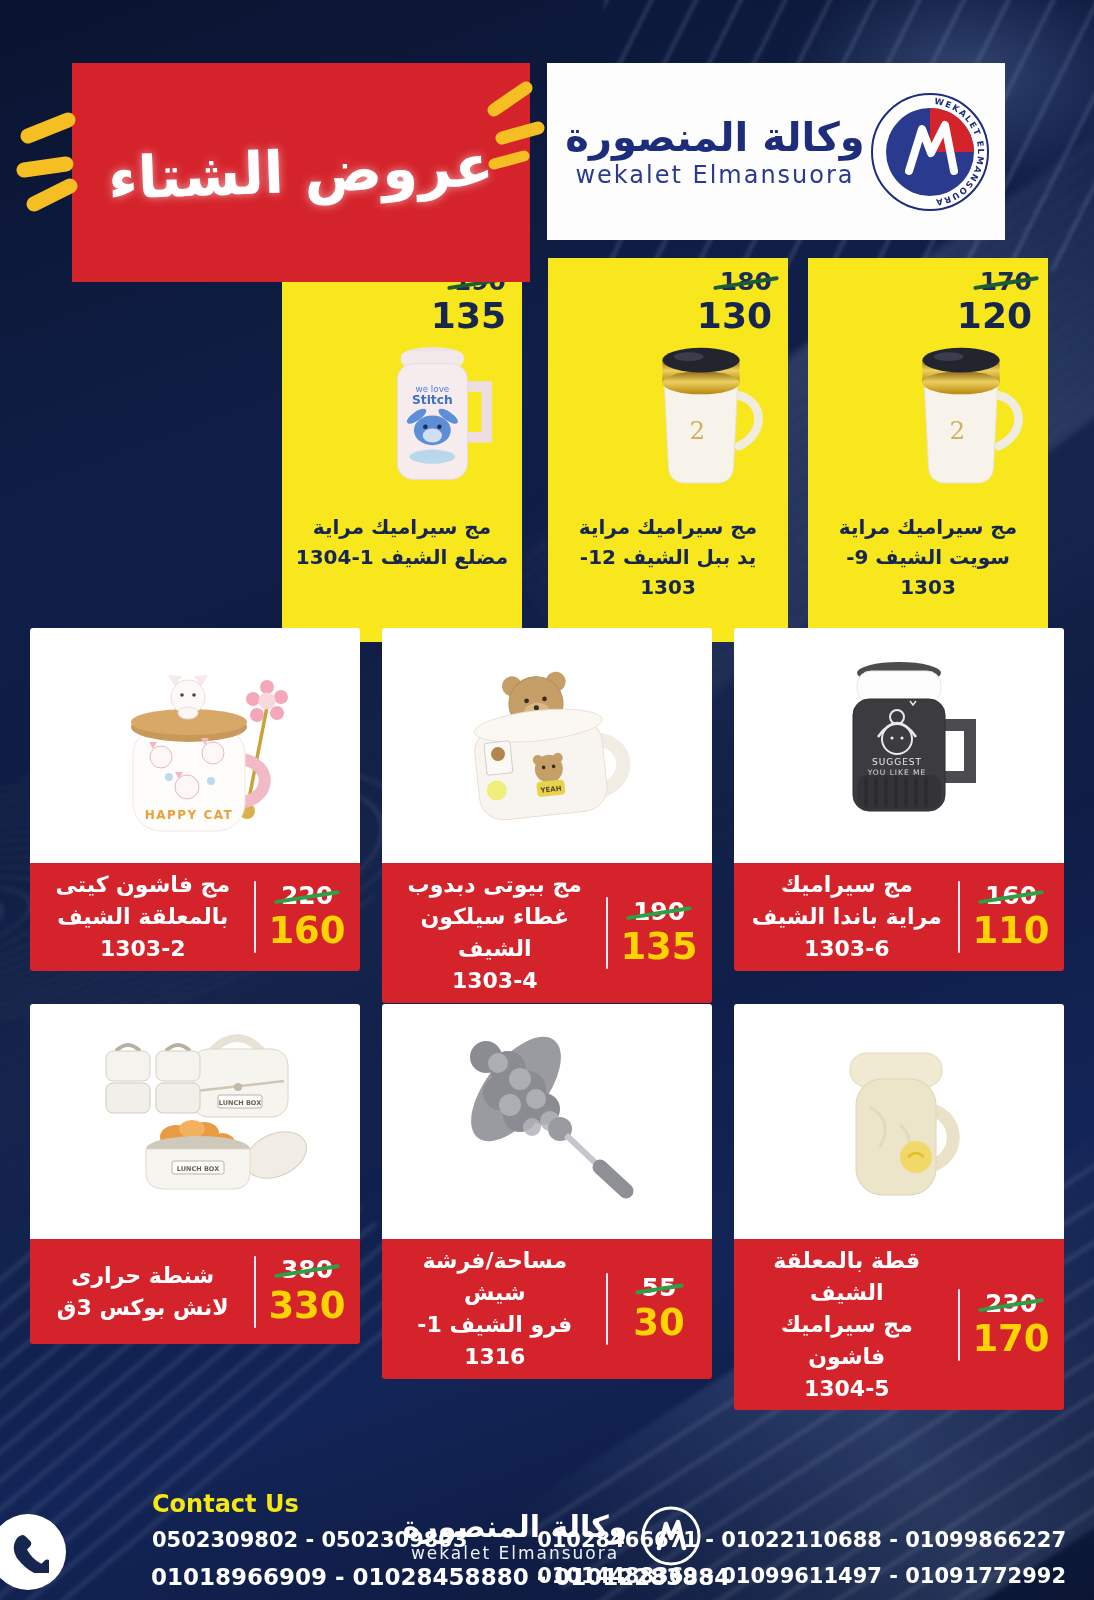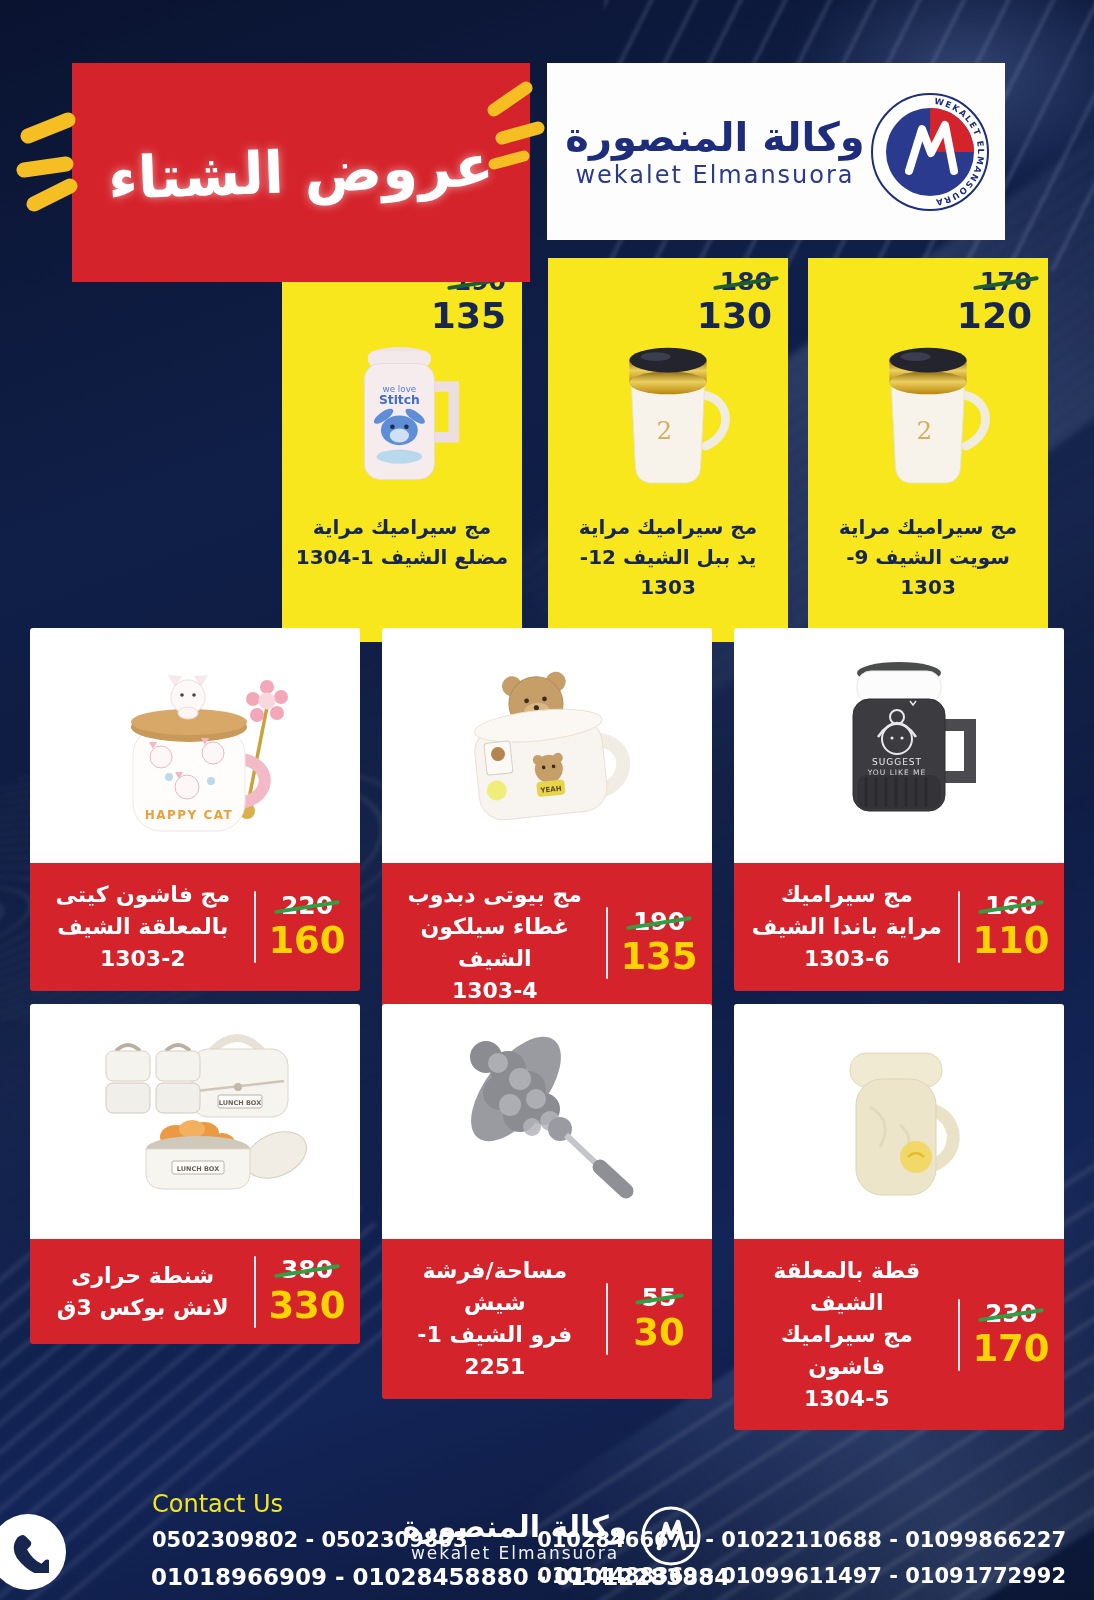--- a/index.html
+++ b/index.html
@@ -40,41 +40,41 @@
     display:flex;align-items:center;padding:0 14px;box-sizing:border-box;z-index:5;}
   .brand-text{flex:1;text-align:center;}
   .brand-ar{color:#1d2d7c;font-size:40px;font-weight:bold;line-height:1.1;}
   .brand-en{color:#2a3a8f;font-size:24px;letter-spacing:2px;margin-top:2px;}
   
   .ycard{position:absolute;top:258px;width:240px;height:384px;background:#f7e71c;
     box-sizing:border-box;padding:10px 12px;z-index:2;}
   .yprices{text-align:right;line-height:1.12;padding-right:4px;}
   .yold{display:inline-block;color:#1b2b55;font-weight:bold;font-size:25px;position:relative;}
   .ynew{color:#16264f;font-weight:bold;font-size:36px;}
-  .yimg{height:158px;display:flex;align-items:center;justify-content:center;margin-top:-4px;}
+  .yimg{height:158px;display:flex;align-items:center;justify-content:flex-end;margin-top:-4px;}
   .ydesc{text-align:center;font-weight:bold;color:#16264f;font-size:20px;line-height:1.5;margin-top:22px;}
   
   .strike{position:relative;}
   .strike::after{content:"";position:absolute;left:-7px;right:-7px;top:47%;height:3.5px;border-radius:2px;transform:rotate(-9deg);}
   .ycard .strike::after{background:#1d5c35;}
   .pbanner .strike::after{background:#2f9e44;}
   
   .pcard{position:absolute;width:330px;border-radius:3px;overflow:hidden;display:flex;flex-direction:column;z-index:2;}
   .photo{height:235px;background:#ffffff;display:flex;align-items:center;justify-content:center;}
-  .pbanner{flex:1;background:#d5232b;display:flex;align-items:center;gap:8px;padding:16px 10px;min-height:105px;box-sizing:border-box;}
+  .pbanner{flex:1;background:#d5232b;display:flex;align-items:center;gap:8px;padding:6px 10px;min-height:105px;box-sizing:border-box;}
   .ptext{flex:1;text-align:center;color:#fff;font-weight:bold;font-size:22px;line-height:1.45;}
   .pdivider{width:2.5px;height:72px;background:rgba(255,255,255,.92);border-radius:2px;}
   .pprices{width:86px;text-align:center;line-height:1.1;}
   .pold{display:inline-block;color:#fff;font-weight:bold;font-size:25px;}
   .pnew{color:#ffd400;font-weight:bold;font-size:37px;margin-top:2px;}
   
   .footer{position:absolute;left:0;top:1478px;width:1094px;height:122px;z-index:3;}
   .phone-badge{position:absolute;left:-10px;top:36px;width:76px;height:76px;border-radius:50%;background:#fff;
     display:flex;align-items:center;justify-content:center;}
-  .contact-label{position:absolute;left:152px;top:12px;color:#f5e616;font-weight:normal;font-size:24px;}
+  .contact-label{position:absolute;left:152px;top:12px;color:#f5e616;font-weight:bold;font-size:24px;}
   .pl1{position:absolute;left:152px;top:50px;color:#fff;font-weight:bold;font-size:21px;}
   .pl2{position:absolute;left:151px;top:86px;color:#fff;font-weight:bold;font-size:23px;}
   .fbrand{position:absolute;left:388px;top:26px;width:330px;display:flex;align-items:center;gap:12px;justify-content:center;}
   .fbrand .txt{text-align:center;}
   .fbrand-ar{color:#fff;font-size:30px;font-weight:bold;line-height:1.1;}
   .fbrand-en{color:#eef1f8;font-size:17px;letter-spacing:2px;}
   .pr1{position:absolute;right:28px;top:50px;color:#fff;font-weight:bold;font-size:21px;text-align:right;}
   .pr2{position:absolute;right:28px;top:86px;color:#fff;font-weight:bold;font-size:21px;text-align:right;}
 </style>
 </head>
@@ -410,21 +410,21 @@
           </g>
           <circle cx="118" cy="112" r="12" fill="#9a9aa1"></circle>
         </g>
         <line x1="124" y1="118" x2="160" y2="152" stroke="#c4c6cc" stroke-width="6"></line>
         <line x1="158" y1="150" x2="184" y2="174" stroke="#8e9096" stroke-width="15" stroke-linecap="round"></line>
       </svg>
     </div>
     <div class="pbanner">
       <div class="ptext" dir="rtl">
         <div>مساحة/فرشة شيش</div>
-        <div>فرو الشيف 1-2251</div>
+        <div>فرو الشيف 1-1316</div>
         <div></div>
       </div>
       <div class="pdivider"></div>
       <div class="pprices">
         <div><span class="pold strike">55</span></div>
         <div class="pnew">30</div>
       </div>
     </div>
   </div>
 

